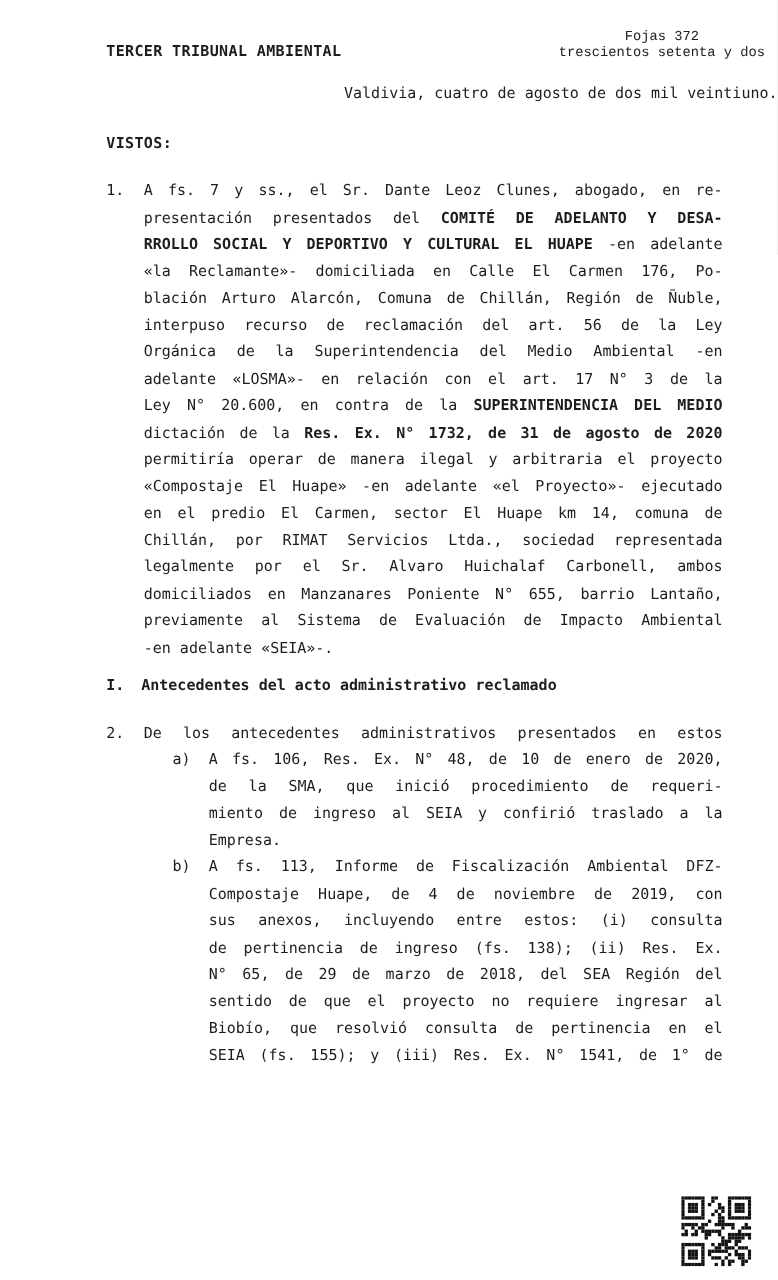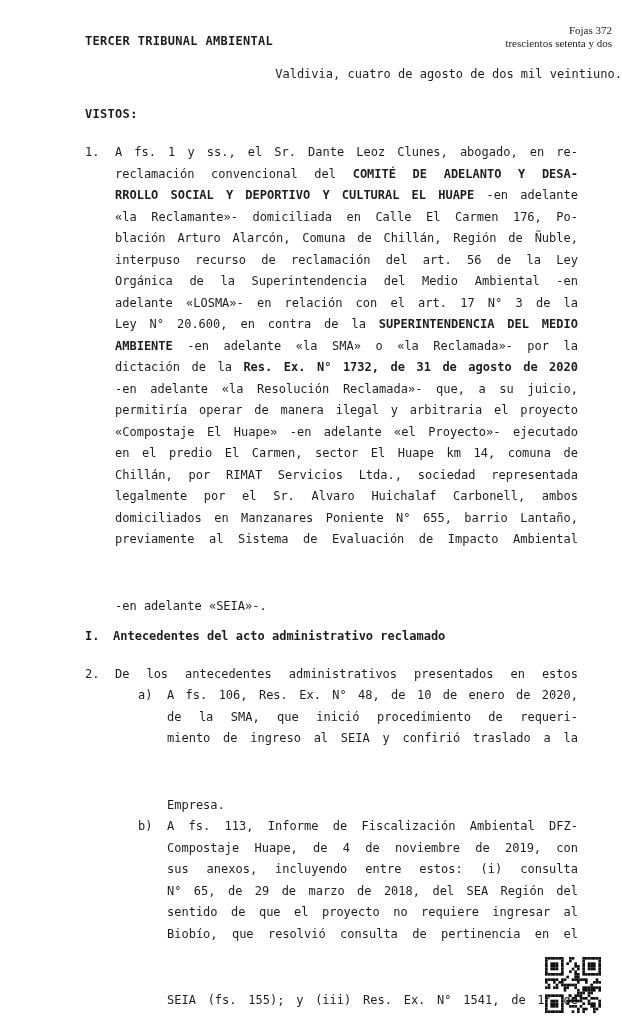--- a/index.html
+++ b/index.html
@@ -8,28 +8,28 @@
     width:622px; height:1024px;
     background:#ffffff;
     color:#1d1d1d;
     font-family:"DejaVu Sans Mono", monospace;
     font-size:12px;
     overflow:hidden;
     box-sizing:border-box;
   }
   .header { display:flex; justify-content:space-between; align-items:flex-start; padding:24px 10px 0 85px; }
   .header-left { padding-top:9px; font-weight:bold; line-height:16px; letter-spacing:0.3px; }
-  .header-right { text-align:right; font-family:Liberation Serif, serif; font-size:11px; line-height:12.5px; color:#222; }
+  .header-right { text-align:center; font-family:Liberation Mono, monospace; font-size:11px; line-height:12.5px; color:#222; }
   .dateline { margin:15px 0 0 85px; line-height:21.5px;text-align:right; }
   .vistos { margin:18px 0 16px 85px; font-weight:bold; line-height:21.5px; letter-spacing:0.3px; }
   .item { position:relative; margin:17px 44px 0 115px; line-height:21.5px; }
   .item2 { margin-top:16px; }
   .item-num { position:absolute; left:-30px; top:0; }
   .tline { text-align:justify; text-align-last:justify; }
-  .tline.last { text-align-last:left;margin-top:45px; }
+  .tline.last { text-align-last:left; }
   .lines.justify-last .tline.last { text-align-last:justify; }
   .bold { font-weight:bold; }
   .section-heading { position:relative; margin:9px 44px 0 113px; font-weight:bold; line-height:21.5px; }
   .heading-num { position:absolute; left:-28px; top:0; }
   .subitem { position:relative; margin-left:52px; }
   .sub-letter { position:absolute; left:-29px; top:0; }
   .qr { position:absolute; left:545px; top:957px; width:56px; height:56px; }
   .qr svg { display:block; }
 </style>
 </head>
@@ -47,32 +47,30 @@
     </div>
   </div>
 
   <div class="dateline">Valdivia, cuatro de agosto de dos mil veintiuno.</div>
 
   <div class="vistos">VISTOS:</div>
 
   <div class="item">
     <span class="item-num">1.</span>
     <div class="lines">
-        <div class="tline"><span>A fs. 1 y ss., el Sr. Dante Leoz Clunes, abogado, en re-</span></div>
-        <div class="tline"><span>reclamación convencional del </span><span class="bold">COMITÉ DE ADELANTO Y DESA-</span></div>
+        <div class="tline"><span>A fs. 7 y ss., el Sr. Dante Leoz Clunes, abogado, en re-</span></div>
+        <div class="tline"><span>presentación presentados del </span><span class="bold">COMITÉ DE ADELANTO Y DESA-</span></div>
         <div class="tline"><span class="bold">RROLLO SOCIAL Y DEPORTIVO Y CULTURAL EL HUAPE</span><span> -en adelante</span></div>
         <div class="tline"><span>«la Reclamante»- domiciliada en Calle El Carmen 176, Po-</span></div>
         <div class="tline"><span>blación Arturo Alarcón, Comuna de Chillán, Región de Ñuble,</span></div>
         <div class="tline"><span>interpuso recurso de reclamación del art. 56 de la Ley</span></div>
         <div class="tline"><span>Orgánica de la Superintendencia del Medio Ambiental -en</span></div>
         <div class="tline"><span>adelante «LOSMA»- en relación con el art. 17 N° 3 de la</span></div>
         <div class="tline"><span>Ley N° 20.600, en contra de la </span><span class="bold">SUPERINTENDENCIA DEL MEDIO</span></div>
-        <div class="tline"><span class="bold">AMBIENTE</span><span> -en adelante «la SMA» o «la Reclamada»- por la</span></div>
         <div class="tline"><span>dictación de la </span><span class="bold">Res. Ex. N° 1732, de 31 de agosto de 2020</span></div>
-        <div class="tline"><span>-en adelante «la Resolución Reclamada»- que, a su juicio,</span></div>
         <div class="tline"><span>permitiría operar de manera ilegal y arbitraria el proyecto</span></div>
         <div class="tline"><span>«Compostaje El Huape» -en adelante «el Proyecto»- ejecutado</span></div>
         <div class="tline"><span>en el predio El Carmen, sector El Huape km 14, comuna de</span></div>
         <div class="tline"><span>Chillán, por RIMAT Servicios Ltda., sociedad representada</span></div>
         <div class="tline"><span>legalmente por el Sr. Alvaro Huichalaf Carbonell, ambos</span></div>
         <div class="tline"><span>domiciliados en Manzanares Poniente N° 655, barrio Lantaño,</span></div>
         <div class="tline"><span>previamente al Sistema de Evaluación de Impacto Ambiental</span></div>
         <div class="tline last"><span>-en adelante «SEIA»-.</span></div>
       </div>
   </div>
@@ -97,20 +95,21 @@
           <div class="tline last"><span>Empresa.</span></div>
         </div>
     </div>
 
     <div class="subitem">
       <span class="sub-letter">b)</span>
       <div class="lines justify-last">
           <div class="tline"><span>A fs. 113, Informe de Fiscalización Ambiental DFZ-</span></div>
           <div class="tline"><span>Compostaje Huape, de 4 de noviembre de 2019, con</span></div>
           <div class="tline"><span>sus anexos, incluyendo entre estos: (i) consulta</span></div>
+          <div class="tline"><span>de pertinencia de ingreso (fs. 138); (ii) Res. Ex.</span></div>
           <div class="tline"><span>N° 65, de 29 de marzo de 2018, del SEA Región del</span></div>
           <div class="tline"><span>sentido de que el proyecto no requiere ingresar al</span></div>
           <div class="tline"><span>Biobío, que resolvió consulta de pertinencia en el</span></div>
           <div class="tline last"><span>SEIA (fs. 155); y (iii) Res. Ex. N° 1541, de 1° de</span></div>
         </div>
     </div>
   </div>
 
   <div class="qr">
       <svg width="56" height="56" viewBox="0 0 56 56" fill="#111">

